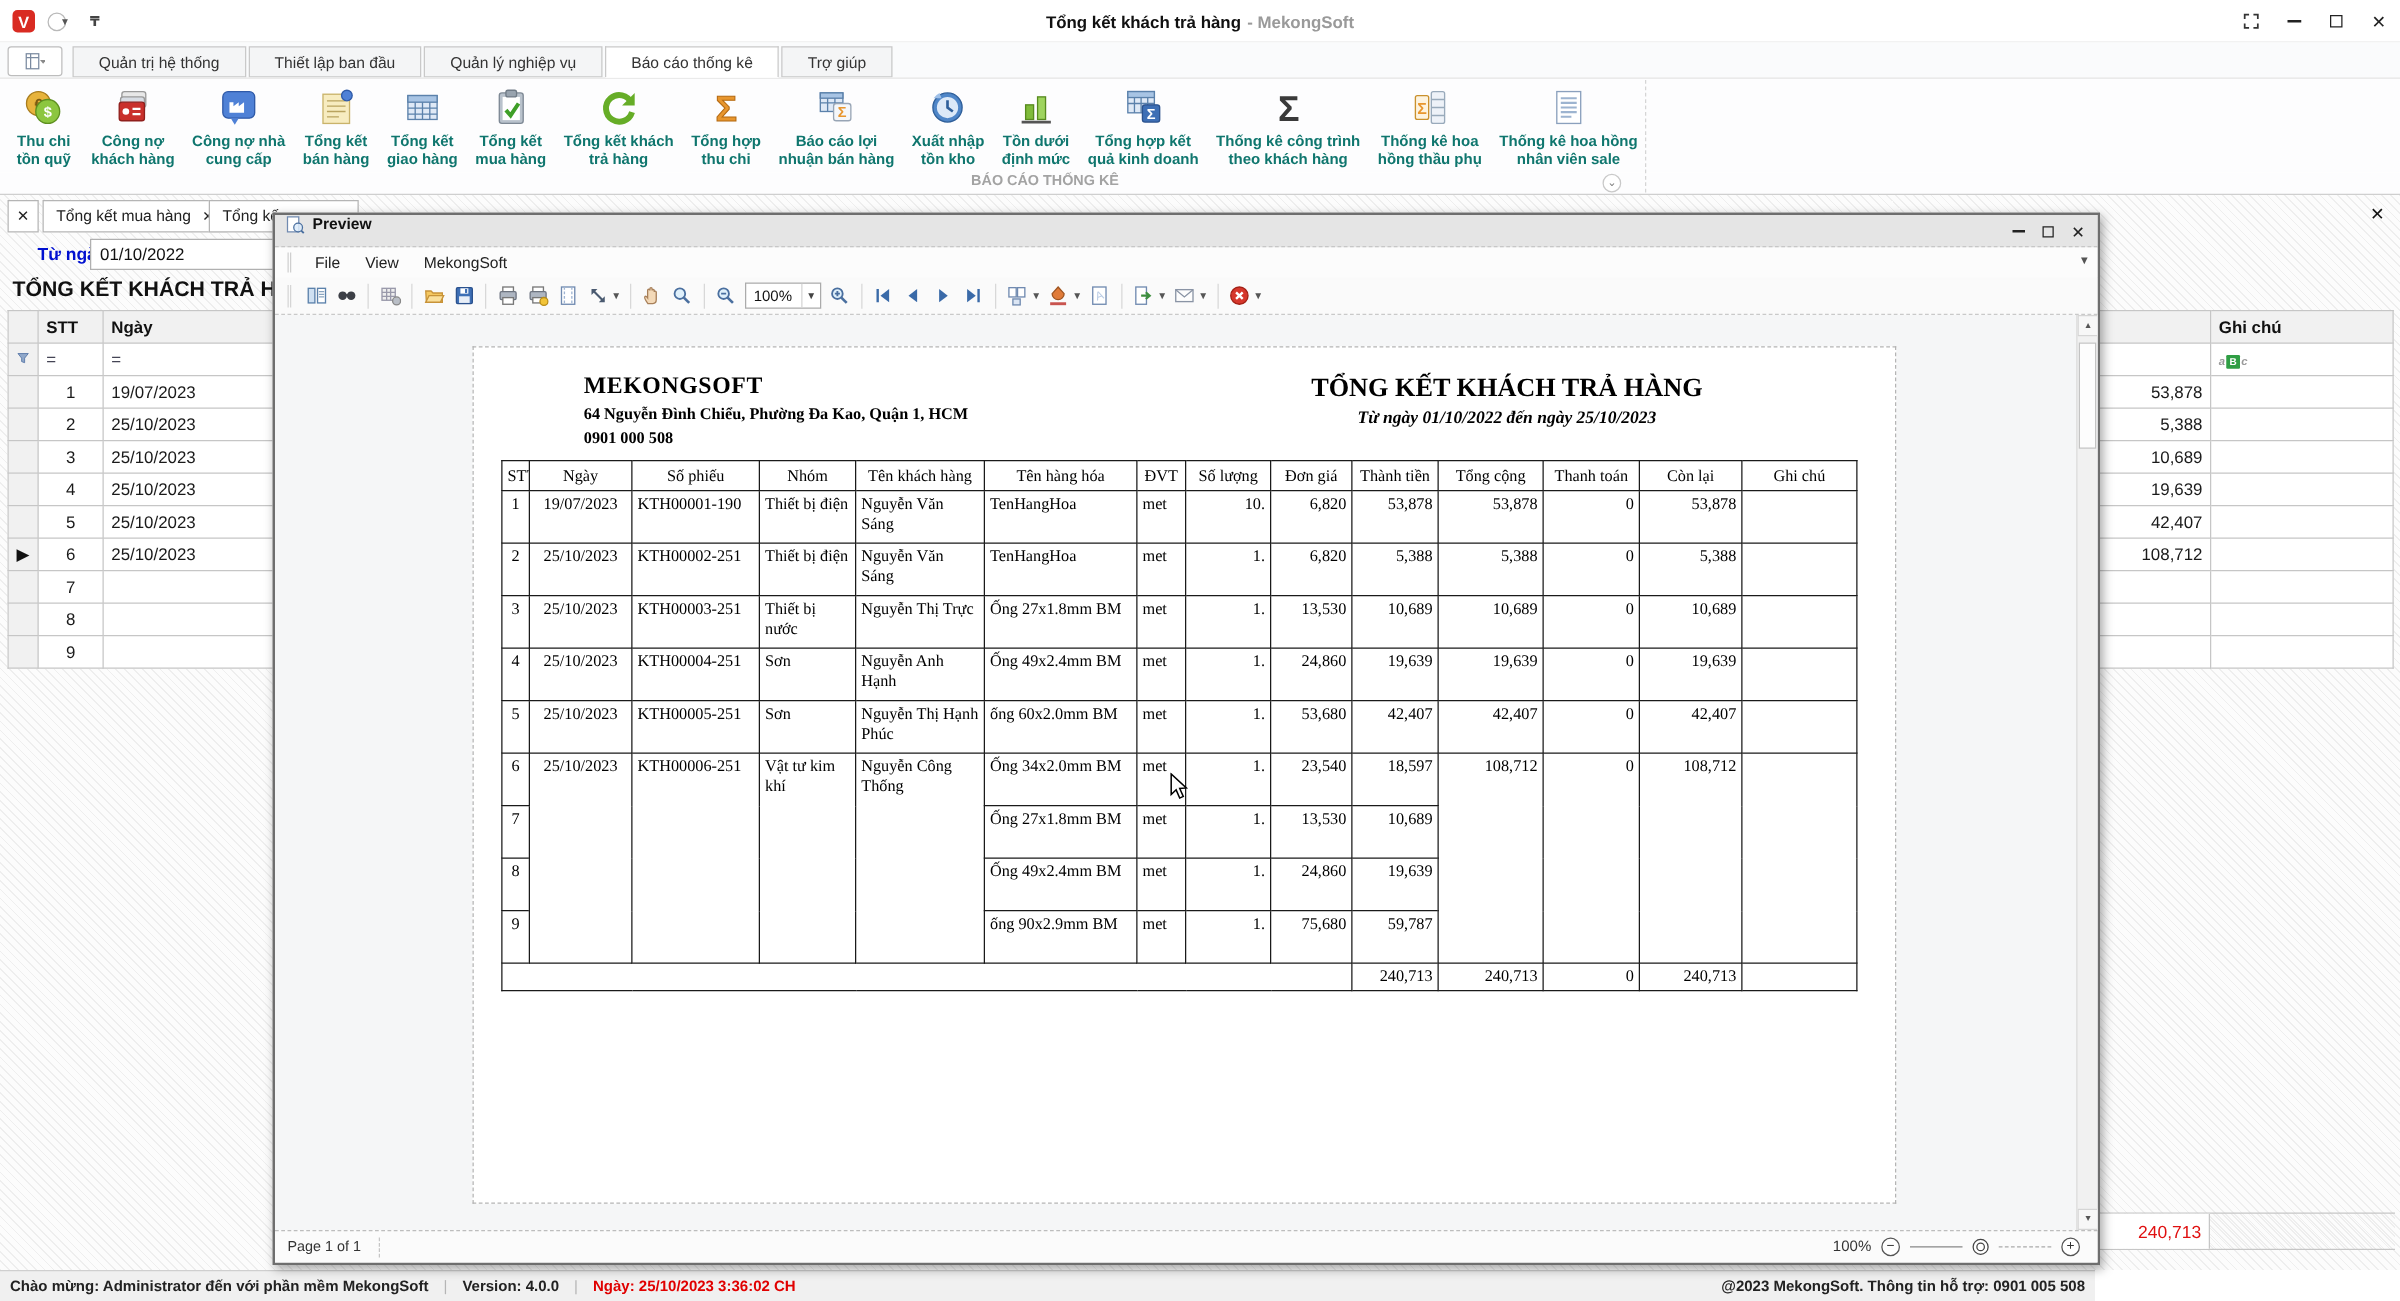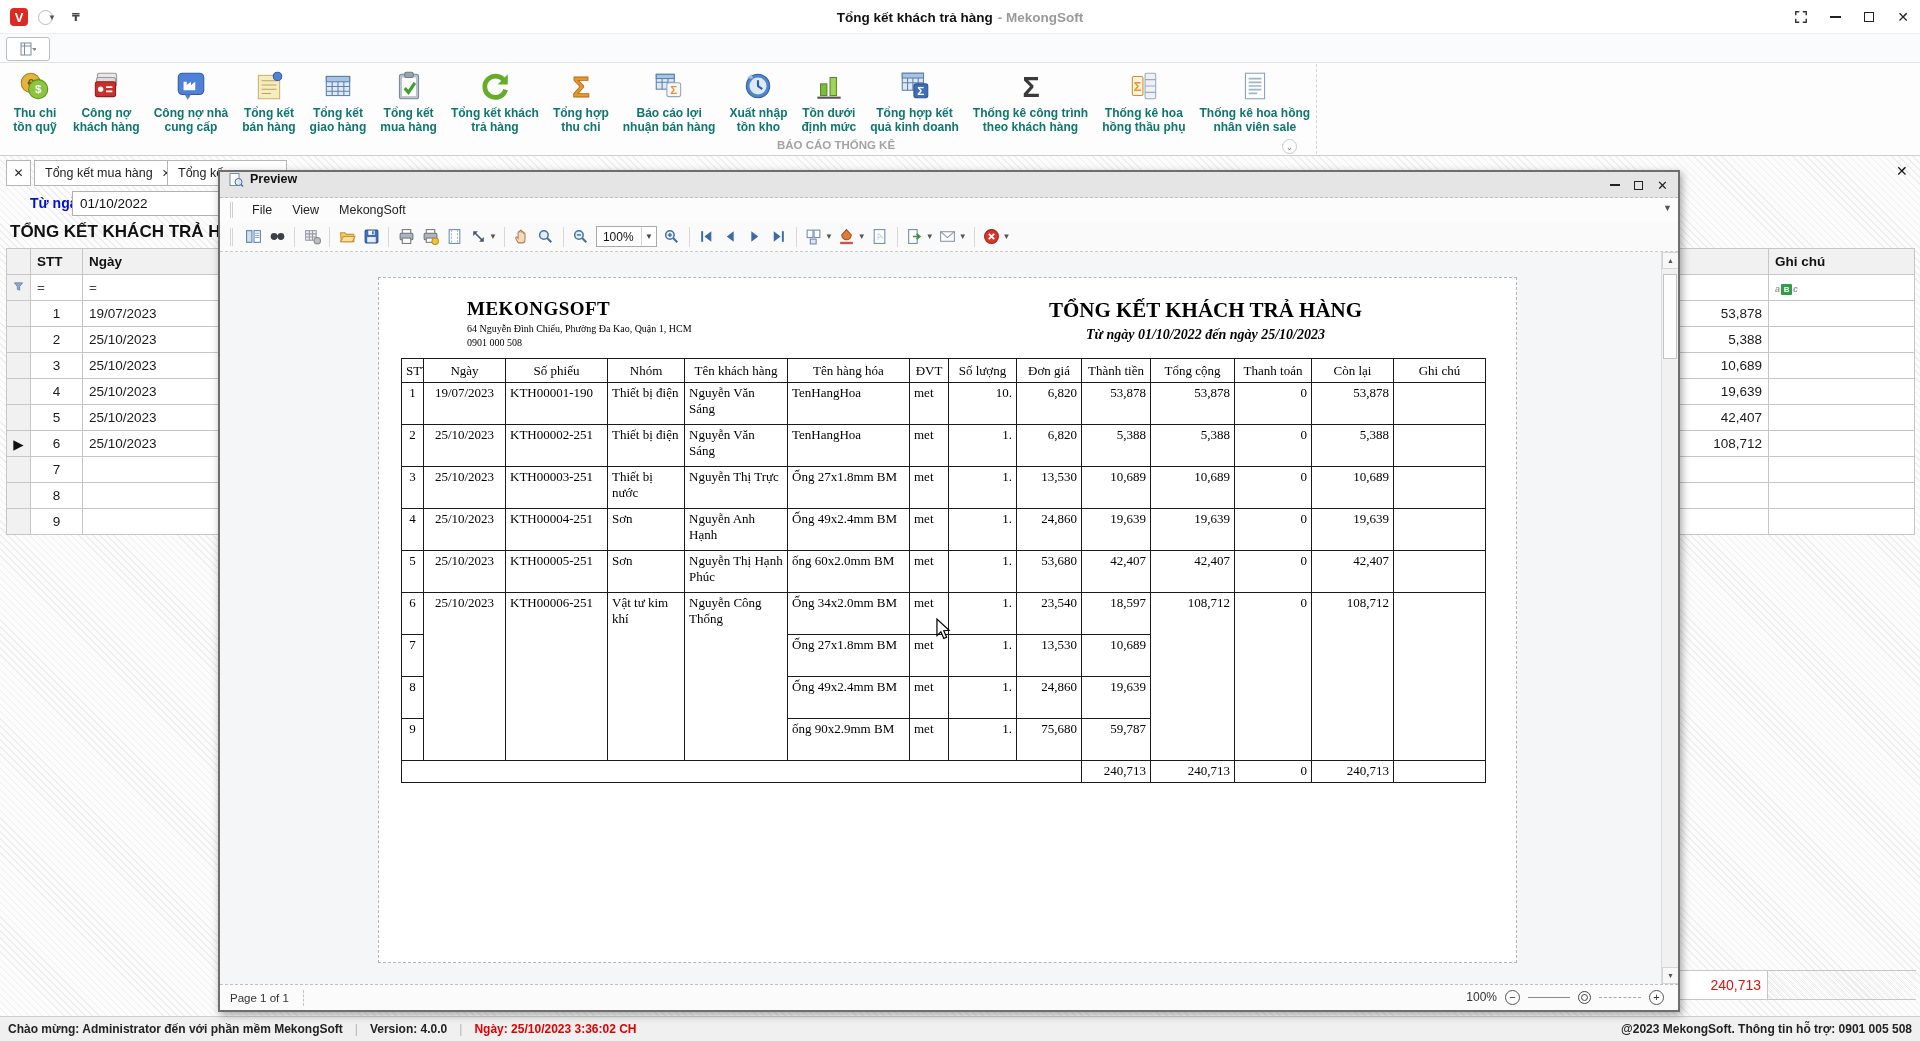--- a/index.html
+++ b/index.html
@@ -101,21 +101,21 @@
   .tb-sep{width:1px;height:20px;background:#d8d8d8;margin:0 5px;}
   .zoom-combo{display:inline-flex;align-items:center;height:21px;border:1px solid #ababab;background:#fff;margin:0 3px;}
   .zoom-combo .zval{width:44px;padding-left:6px;font-size:12px;color:#111;}
   .zoom-combo .zdd{width:15px;height:100%;display:flex;align-items:center;justify-content:center;font-size:8px;color:#444;border-left:1px solid #d5d5d5;}
   .pv-doc{position:absolute;left:0;top:80px;right:0;bottom:26px;background:#f5f6f7;overflow:hidden;}
   .page{position:absolute;left:158px;top:25px;width:1139px;height:686px;background:#fff;border:1px dashed #b4b4b4;
     padding:20px 22px;font-family:"Liberation Serif","DejaVu Serif",serif;color:#000;}
   .rep-head{display:flex;}
   .rh-left{width:480px;margin-left:66px;}
   .rh-company{font-size:19px;font-weight:bold;letter-spacing:0.5px;}
-  .rh-line{font-size:10px;font-weight:normal;margin-top:3px;}
+  .rh-line{font-size:13px;font-weight:bold;margin-top:3px;}
   .rh-right{flex:1;text-align:center;padding-right:30px;}
   .rh-title{font-size:21px;font-weight:bold;}
   .rh-sub{font-size:14px;font-style:italic;font-weight:bold;margin-top:4px;}
   table.report{border-collapse:collapse;table-layout:fixed;width:1084px;margin-top:10px;border:1.5px solid #000;}
   table.report th,table.report td{border:1px solid #1a1a1a;font-size:13px;padding:2px 4px;vertical-align:top;
     font-weight:normal;line-height:1.2;overflow:hidden;}
   table.report th{text-align:center;height:24px;vertical-align:middle;}
   tr.rep-row{height:42px;}
   tr.rep-total{height:22px;}
   td.al-r{text-align:right;}
@@ -131,21 +131,21 @@
   .zoom-area{position:absolute;right:14px;bottom:0;height:26px;display:flex;align-items:center;gap:8px;}
   .zoom-lbl{font-size:12px;color:#333;}
   .zbtn{width:15px;height:15px;border:1.4px solid #555;border-radius:50%;display:flex;align-items:center;justify-content:center;
     font-size:11px;color:#333;line-height:1;background:#fff;}
   .ztrack{width:42px;height:0;border-top:1.4px solid #888;}
   .ztrack.dash{border-top-style:dashed;border-color:#aaa;}
   .zthumb{width:13px;height:13px;border:1.6px solid #444;border-radius:50%;display:flex;align-items:center;justify-content:center;background:#fff;}
   .zthumb::after{content:"";width:5px;height:5px;border:1.4px solid #444;border-radius:50%;}
 
   
-  #statusbar{position:absolute;left:0;top:1016px;width:1920px;height:25px;background:#f0f0f0;border-top:1px solid #cfcfcf;
+  #statusbar{position:absolute;left:0;top:1016px;width:1676px;height:25px;background:#f0f0f0;border-top:1px solid #cfcfcf;
     display:flex;align-items:center;font-size:12px;font-weight:bold;color:#222;}
   #statusbar .sep{color:#b5b5b5;margin:0 12px;font-weight:normal;}
   #statusbar .left{margin-left:8px;display:flex;align-items:center;}
   .st-red{color:#e00000;}
   .st-right{position:absolute;right:8px;}
 
   
   #cursor{position:absolute;left:935px;top:618px;z-index:60;pointer-events:none;}
 </style>
 </head>
@@ -185,20 +185,27 @@
   </div>
 
   <div id="ribbon-tabs">
     <div class="app-btn">
       <svg width="16" height="14" viewBox="0 0 16 14">
           <rect x="1" y="1" width="10" height="12" fill="#fff" stroke="#7a8aa0"></rect>
           <path d="M1 4h10M4.5 1v12" stroke="#7a8aa0"></path>
           <path d="M12.5 6l2.5 3h-5z" fill="#8a8a8a" transform="rotate(180 13.5 7.5)"></path>
         </svg>
     </div>
+    <div class="rtabs" id="ribbon-tab-items">
+        <div class="rtab">Quản trị hệ thống</div>
+        <div class="rtab">Thiết lập ban đầu</div>
+        <div class="rtab">Quản lý nghiệp vụ</div>
+        <div class="rtab active">Báo cáo thống kê</div>
+        <div class="rtab">Trợ giúp</div>
+      </div>
   </div>
 
   <div id="ribbon-body">
     <div id="ribbon-buttons">
         <div class="rbtn">
           <span class="ric"><svg viewBox="0 0 32 32">
               <circle cx="12" cy="13" r="9" fill="#e7b33c" stroke="#a97d1e"></circle>
               <text x="12" y="17" font-size="11" text-anchor="middle" fill="#7a5a10" font-weight="bold">€</text>
               <circle cx="19" cy="19" r="9" fill="#8cc63f" stroke="#5d8f1f"></circle>
               <text x="19" y="23" font-size="11" text-anchor="middle" fill="#fff" font-weight="bold">$</text>

